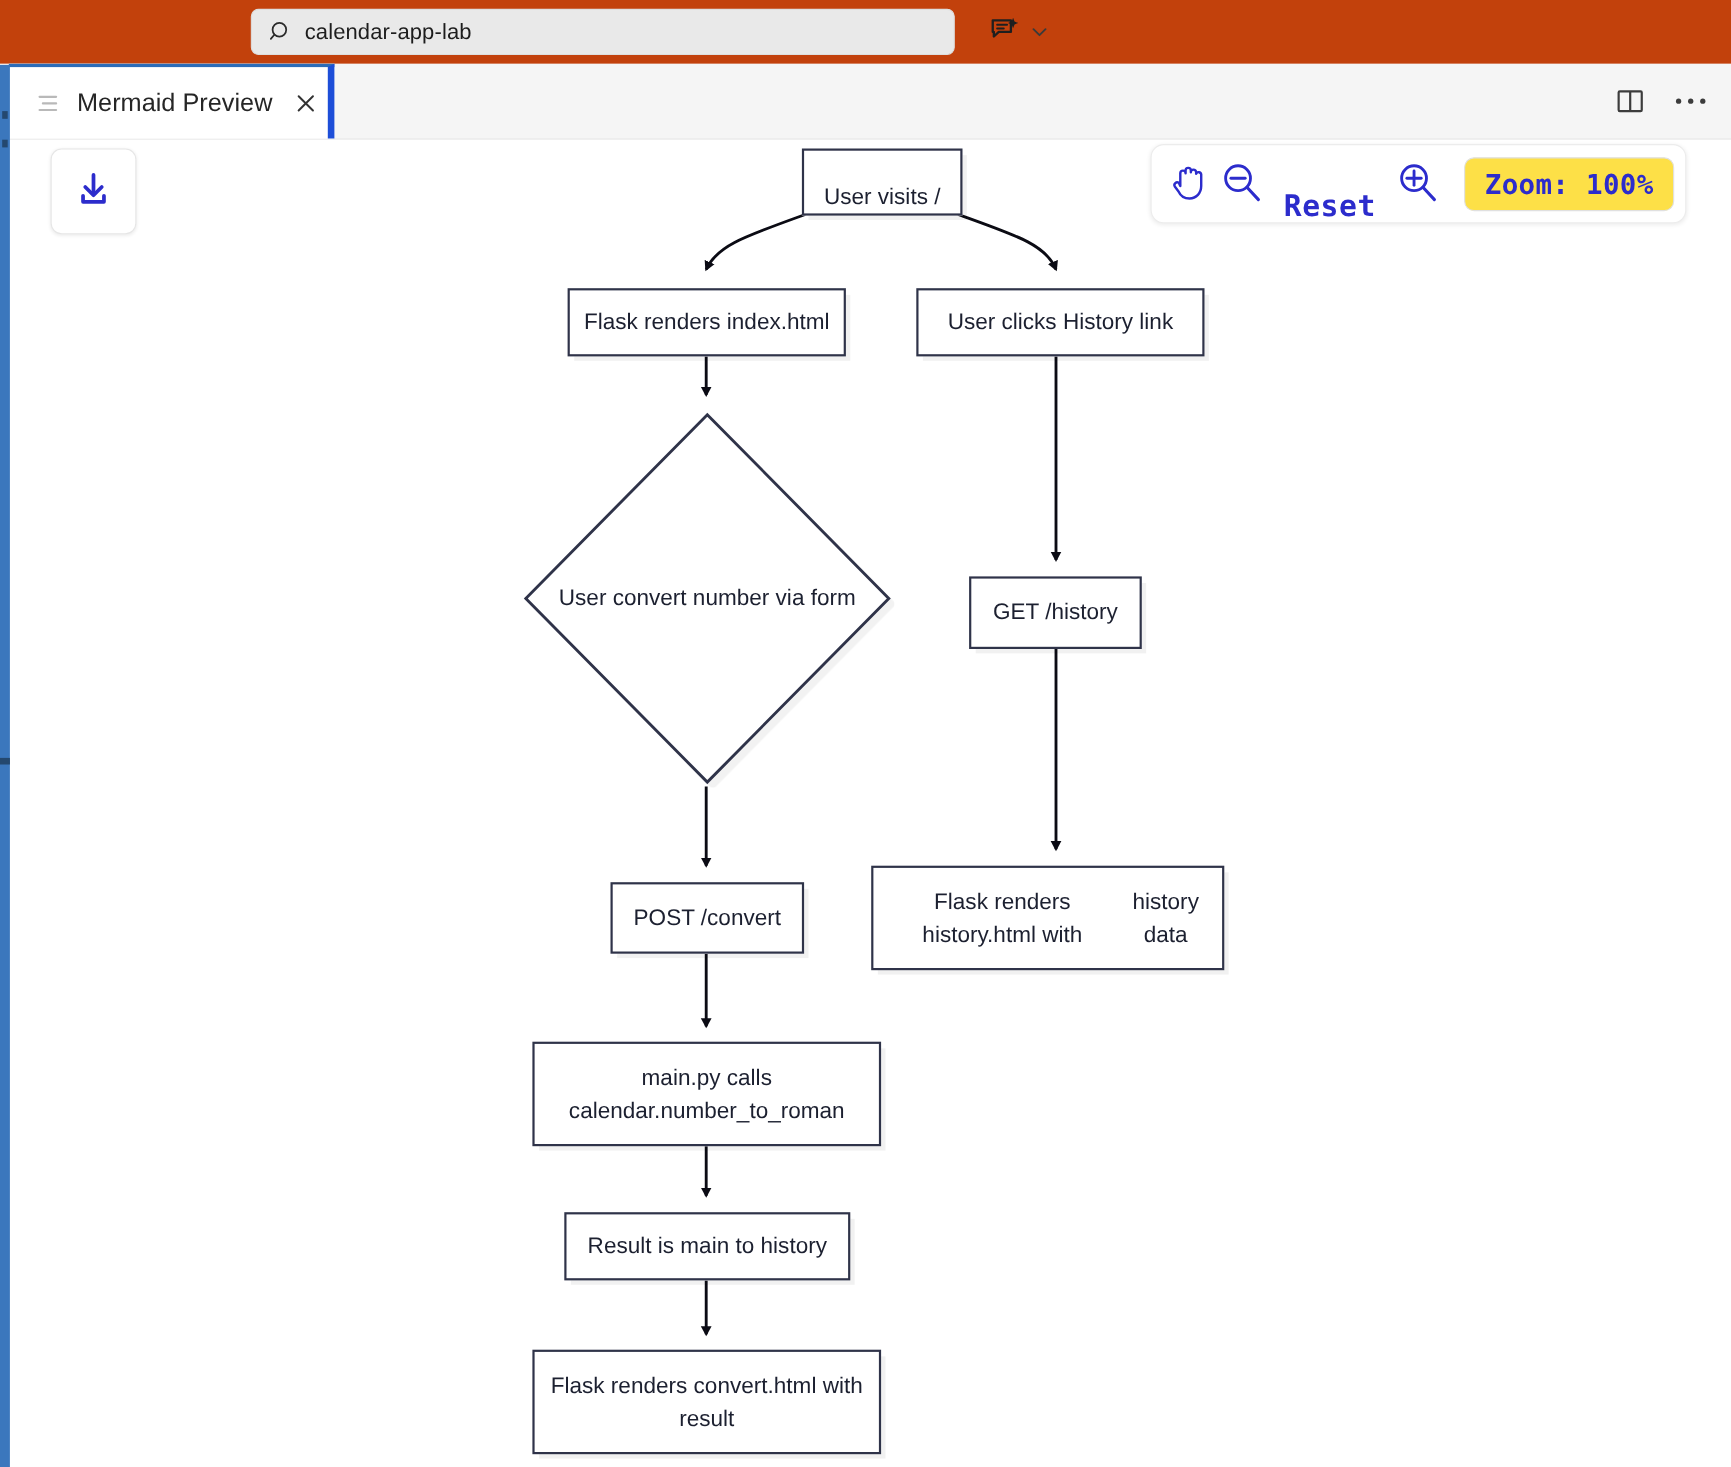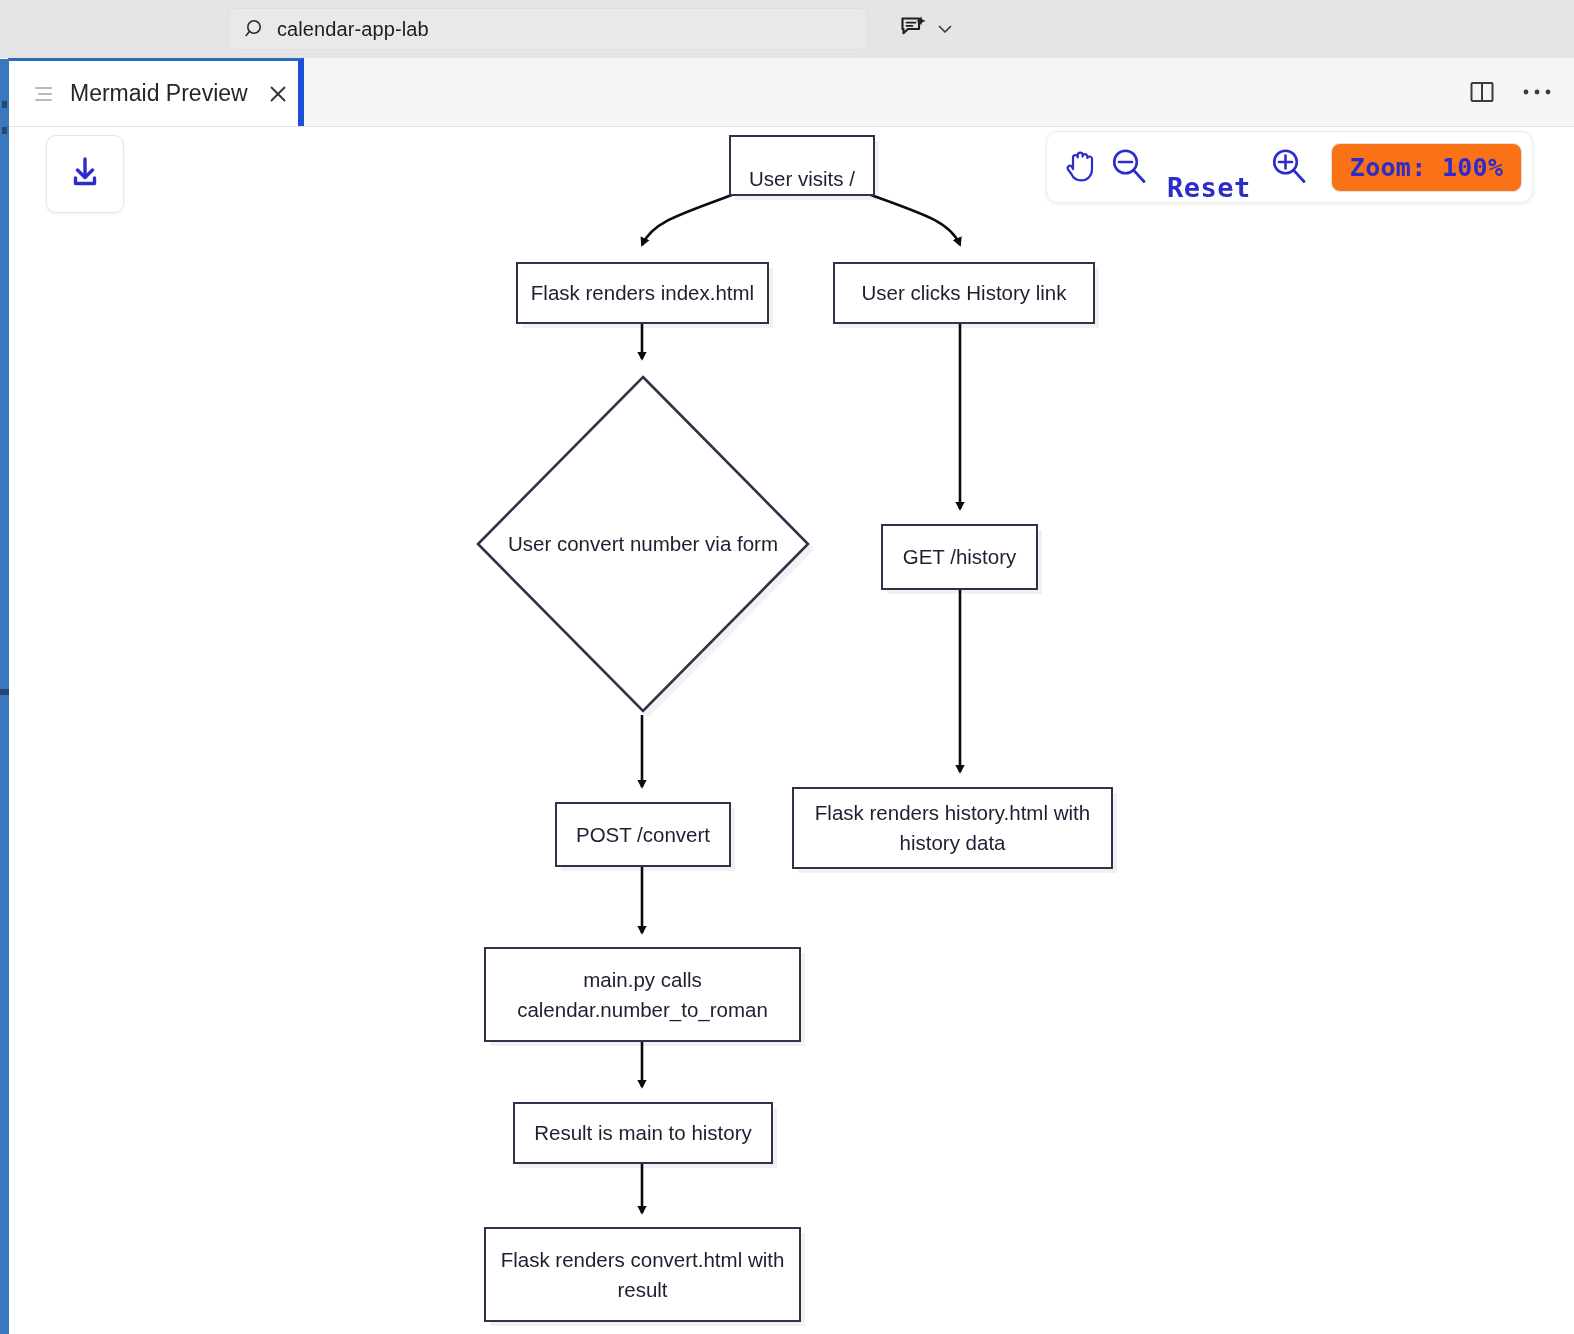--- a/index.html
+++ b/index.html
@@ -10,21 +10,21 @@
     overflow: hidden;
     background: #ffffff;
     font-family: "Liberation Sans", sans-serif;
   }
 
   
   .topbar {
     position: absolute;
     left: 0; top: 0;
     width: 1574px; height: 58px;
-    background: #e5e5e5;
+    background: #c2410c;
     display: flex;
     align-items: center;
     justify-content: center;
   }
   .search-box {
     position: absolute;
     left: 228px; top: 8px;
     width: 640px; height: 42px;
     background: #e9e9e9;
     border: 1px solid #dedede;
@@ -177,21 +177,21 @@
     padding: 9px 18px;
     border: 1px solid #e0e0e0;
     border-radius: 9px;
     font-family: "DejaVu Sans Mono", monospace;
     font-weight: 700;
     font-size: 25px;
     color: #2c2ccc;
     letter-spacing: 0.3px;
     white-space: nowrap;
     cursor: default;
-    background: #f97316;
+    background: #fde047;
   }
 
   
   .flow {
     position: absolute;
     left: 0; top: 0;
     width: 1565px; height: 1207px;
   }
   .fl-svg { position: absolute; left: 0; top: 0; }
 
@@ -398,21 +398,21 @@
     </div>
 
     <div class="node" style="left:872px; top:397px; width:157px; height:66px;">
       <span>GET /history</span>
     </div>
 
     <div class="node" style="left:546px; top:675px; width:176px; height:65px;">
       <span>POST /convert</span>
     </div>
 
-    <div class="node" style="left:783px; top:660px; width:321px; height:82px; flex-direction:column;">
+    <div class="node" style="left:783px; top:660px; width:321px; height:95px; flex-direction:row;">
       <span>Flask renders history.html with</span>
       <span>history data</span>
     </div>
 
     <div class="node" style="left:475px; top:820px; width:317px; height:95px; flex-direction:column;">
       <span>main.py calls</span>
       <span>calendar.number_to_roman</span>
     </div>
 
     <div class="node" style="left:504px; top:975px; width:260px; height:62px;">

